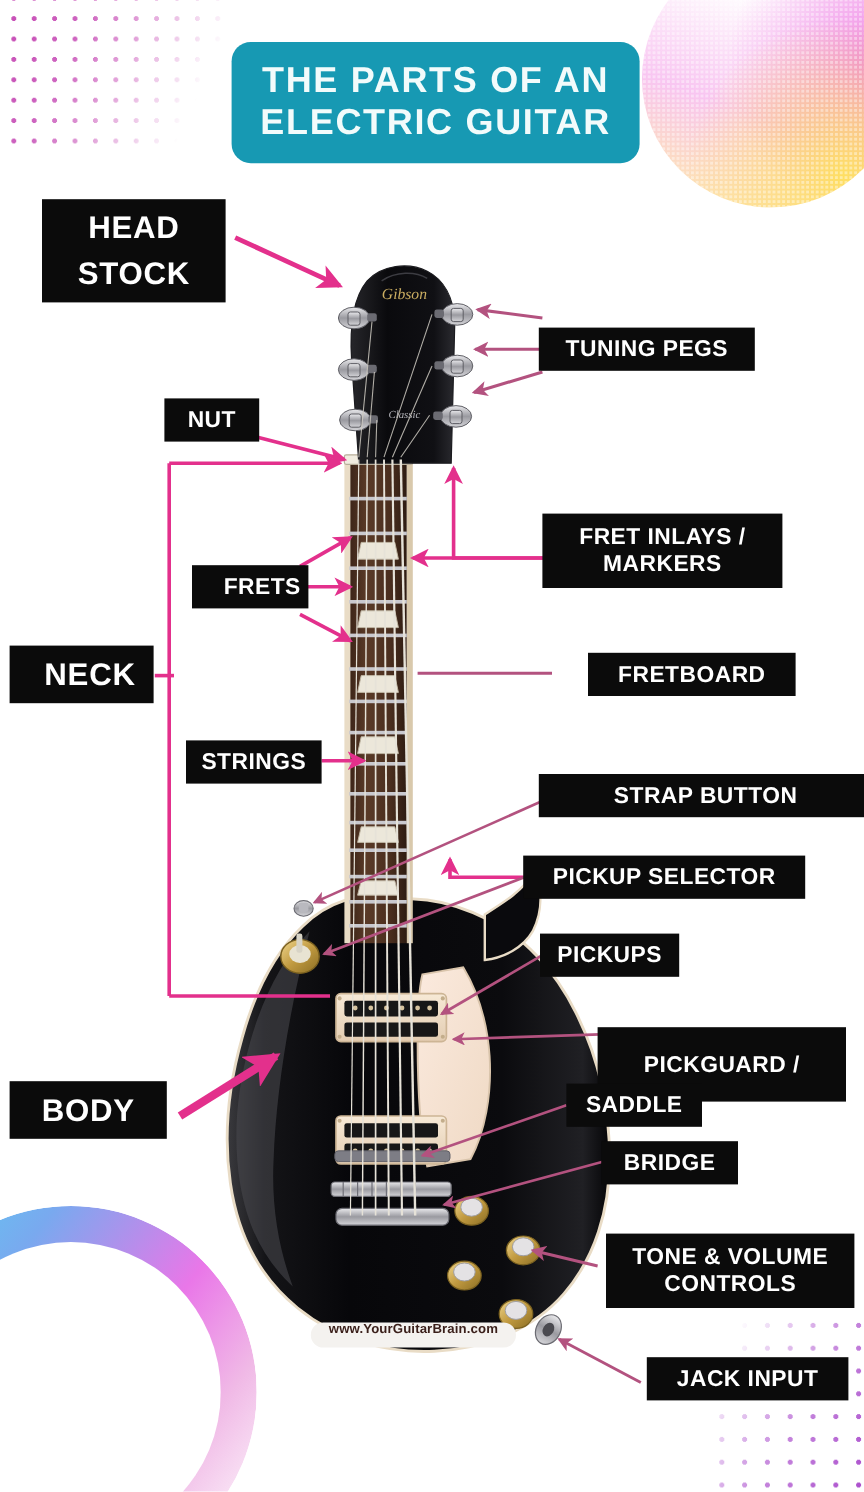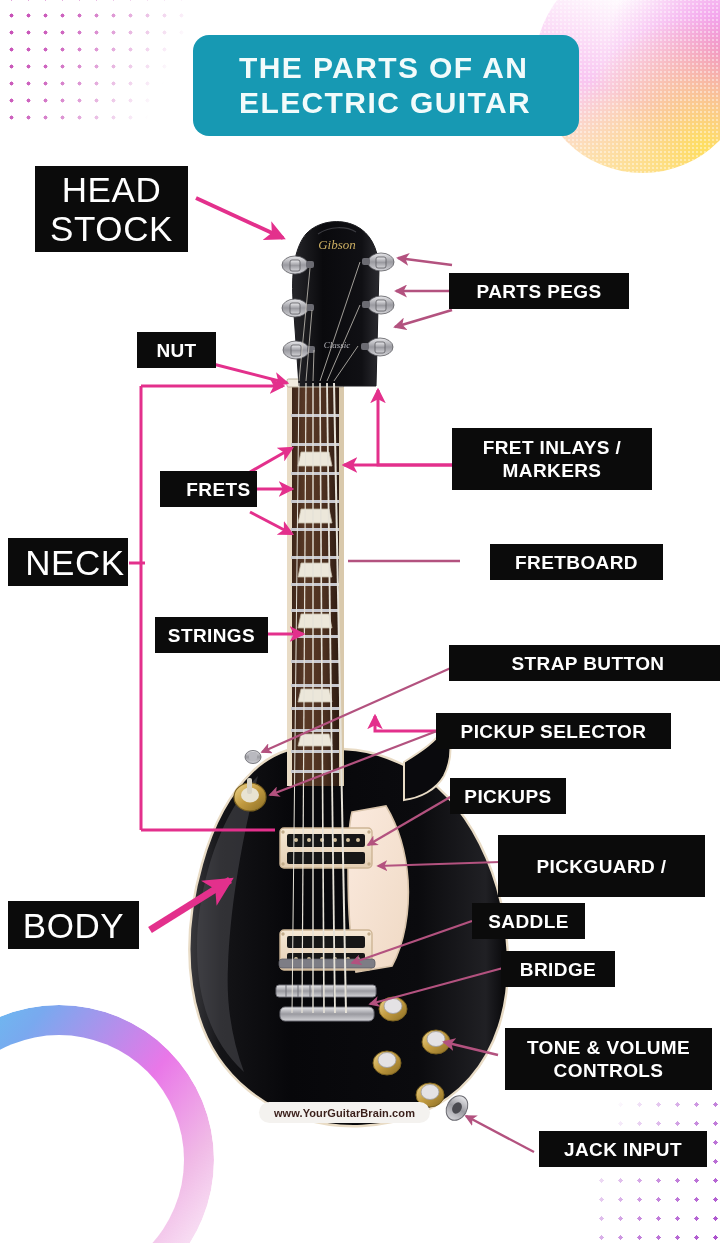--- a/index.html
+++ b/index.html
@@ -36,38 +36,38 @@
   .dots-br{right:-12px;bottom:-12px;width:140px;height:160px;
     background-image:radial-gradient(#a33ec8 2.0px, transparent 2.2px);
     background-size:19px 19px;
     -webkit-mask-image:linear-gradient(300deg, rgba(0,0,0,1) 8%, rgba(0,0,0,.7) 45%, rgba(0,0,0,0) 88%);
     mask-image:linear-gradient(300deg, rgba(0,0,0,1) 8%, rgba(0,0,0,.7) 45%, rgba(0,0,0,0) 88%);
     opacity:.92;}
 
   
   .title-box{position:absolute;left:193px;top:35px;width:340px;height:101px;
     background:#1799b3;border-radius:16px;display:flex;flex-direction:column;
-    align-items:flex-start;justify-content:center;gap:1px;padding-left:46px;}
+    align-items:center;justify-content:center;gap:1px;}
   .title-line{color:#f2fbfb;font-weight:700;font-size:30px;letter-spacing:1.4px;
     line-height:34px;text-transform:uppercase;white-space:nowrap;}
 
   
   .chip{position:absolute;background:#0b0b0b;color:#ffffff;display:flex;
     flex-direction:column;align-items:center;justify-content:center;
     padding:4px 10px;box-sizing:border-box;text-align:center;}
   .chip span{display:block;white-space:nowrap;font-weight:600;
     font-size:19px;line-height:23px;letter-spacing:.4px;}
-  .chip.big span{font-size:35px;line-height:39px;font-weight:400;letter-spacing:.6px;}
+  .chip.big span{font-size:26px;line-height:39px;font-weight:700;letter-spacing:.6px;}
 
   
   .vec{position:absolute;left:0;top:0;width:720px;height:1243px;}
 
   
   .watermark{position:absolute;left:259px;top:1102px;width:171px;height:21px;
-    background:#f4f2ef;border-radius:11px;display:flex;align-items:center;
+    background:#f4f2ef;border-radius:11px;display:flex;align-items:flex-start;
     justify-content:center;}
   .watermark span{font-size:11px;font-weight:700;color:#3a1f1a;letter-spacing:.1px;
     white-space:nowrap;}
 </style>
 </head>
 <body>
 
 <div class="stage">
 
   <div class="deco dots-tl"></div>
@@ -369,21 +369,21 @@
     <div class="title-line">THE PARTS OF AN</div>
     <div class="title-line">ELECTRiC GUiTAR</div>
   </div>
 
   <div class="chip big" style="left:35px;top:166px;width:153px;height:86px;">
     <span>HEAD</span>
     <span>STOCK</span>
   </div>
 
   <div class="chip" style="left:449px;top:273px;width:180px;height:36px;">
-    <span>PARTS PEGS</span>
+    <span>TUNING PEGS</span>
   </div>
 
   <div class="chip" style="left:137px;top:332px;width:79px;height:36px;">
     <span>NUT</span>
   </div>
 
   <div class="chip" style="left:160px;top:471px;width:97px;height:36px;padding-left:30px;">
     <span>FRETS</span>
   </div>
 
@@ -409,21 +409,21 @@
   </div>
 
   <div class="chip" style="left:436px;top:713px;width:235px;height:36px;">
     <span>PICKUP SELECTOR</span>
   </div>
 
   <div class="chip" style="left:450px;top:778px;width:116px;height:36px;">
     <span>PICKUPS</span>
   </div>
 
-  <div class="chip" style="left:498px;top:835px;width:207px;height:62px;">
+  <div class="chip" style="left:498px;top:856px;width:207px;height:62px;">
     <span>PICKGUARD /</span>
   </div>
 
   <div class="chip" style="left:472px;top:903px;width:113px;height:36px;">
     <span>SADDLE</span>
   </div>
 
   <div class="chip" style="left:501px;top:951px;width:114px;height:36px;">
     <span>BRIDGE</span>
   </div>

